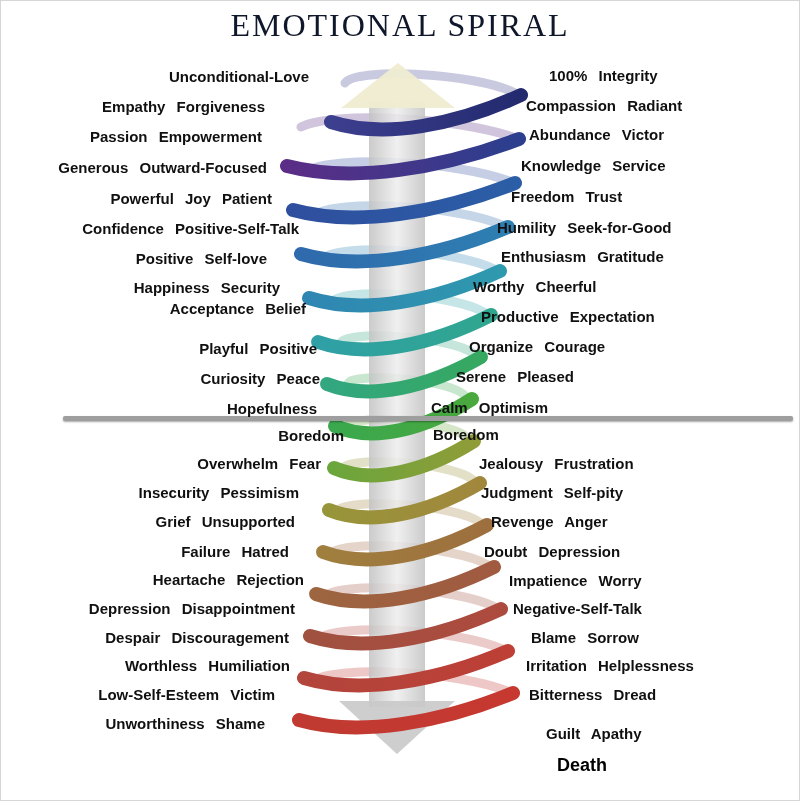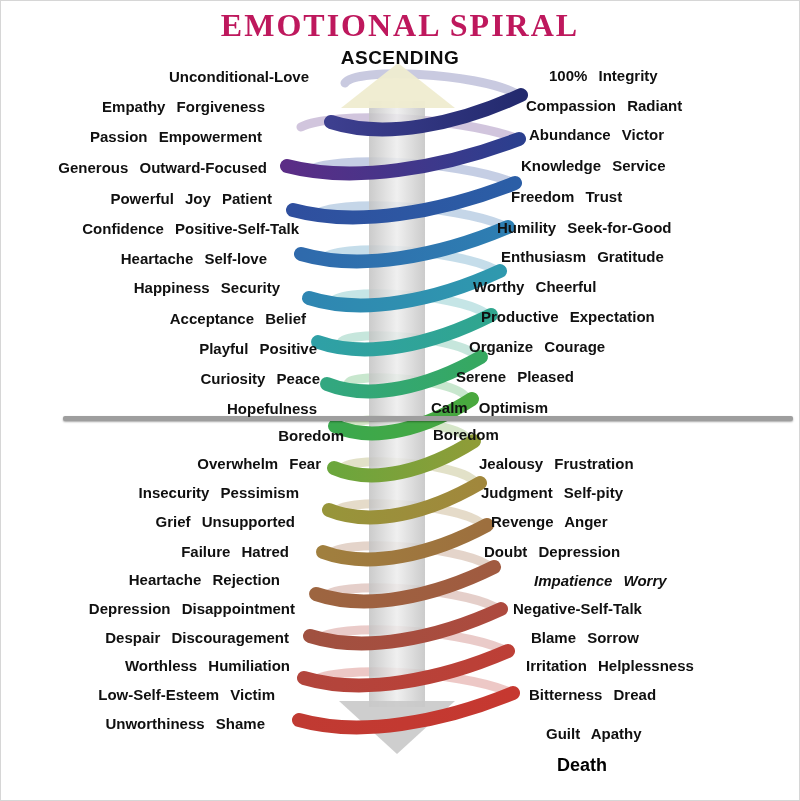--- a/index.html
+++ b/index.html
@@ -4,22 +4,22 @@
 <style>
   html,body{margin:0;padding:0;background:#fff;}
   #canvas{
     position:relative;width:800px;height:801px;background:#ffffff;
     border:1px solid #d6d6d6;box-sizing:border-box;overflow:hidden;
     font-family:"Liberation Sans", sans-serif;
   }
   #spiral-svg{position:absolute;left:0;top:0;width:800px;height:801px;}
   .page-title{
     position:absolute;top:6px;left:0;width:100%;text-align:center;
-    font-family:"Liberation Serif", serif;font-weight:700;font-size:32px;
-    letter-spacing:2px;color:#be185d;
+    font-family:"Liberation Serif", serif;font-weight:400;font-size:32px;
+    letter-spacing:2px;color:#0f172a;
   }
   .axis-label{
     position:absolute;left:0;width:100%;text-align:center;
     font-weight:700;font-size:19px;color:#0d0d0d;letter-spacing:0.5px;
   }
   .axis-label.top{top:46px;}
   .axis-label.bottom{top:764px;}
   .emo{
     position:absolute;font-weight:700;font-size:15px;color:#101010;
     white-space:nowrap;word-spacing:7px;line-height:21px;
@@ -139,42 +139,41 @@
         <path d="M 328 509 C 370.28 526, 427.66 512, 479 482" stroke="url(#cg9)" stroke-width="14" fill="none" stroke-linecap="round"></path>
         <path d="M 322 551 C 367.92 568, 430.24 554, 486 524" stroke="url(#cg10)" stroke-width="14" fill="none" stroke-linecap="round"></path>
         <path d="M 315 593 C 364.84000000000003 610, 432.48 596, 493 566" stroke="url(#cg11)" stroke-width="14" fill="none" stroke-linecap="round"></path>
         <path d="M 309 635 C 362.48 652, 435.06 638, 500 608" stroke="url(#cg12)" stroke-width="14" fill="none" stroke-linecap="round"></path>
         <path d="M 303 677 C 360.12 694, 437.64 680, 507 650" stroke="url(#cg13)" stroke-width="14" fill="none" stroke-linecap="round"></path>
         <path d="M 298 719 C 357.92 736, 439.24 722, 512 692" stroke="url(#cg14)" stroke-width="14" fill="none" stroke-linecap="round"></path>
       </g>
     </svg>
 
   <div class="page-title">EMOTIONAL SPIRAL</div>
-  <div class="axis-label top">ASCENDING</div>
 
   <div id="divider" style="background: rgb(158, 158, 158);"></div>
   <div id="labels">
       <div class="emo" style="right: 490px; top: 65px;">Unconditional-Love</div>
       <div class="emo" style="right: 534px; top: 95px;">Empathy Forgiveness</div>
       <div class="emo" style="right: 537px; top: 125px;">Passion Empowerment</div>
       <div class="emo" style="right: 532px; top: 156px;">Generous Outward-Focused</div>
       <div class="emo" style="right: 527px; top: 187px;">Powerful Joy Patient</div>
       <div class="emo" style="right: 500px; top: 217px;">Confidence Positive-Self-Talk</div>
-      <div class="emo" style="right: 532px; top: 247px;">Heartache Self-love</div>
+      <div class="emo" style="right: 532px; top: 247px;">Positive Self-love</div>
       <div class="emo" style="right: 519px; top: 276px;">Happiness Security</div>
-      <div class="emo" style="right: 493px; top: 307px;">Acceptance Belief</div>
+      <div class="emo" style="right: 493px; top: 297px;">Acceptance Belief</div>
       <div class="emo" style="right: 482px; top: 337px;">Playful Positive</div>
       <div class="emo" style="right: 479px; top: 367px;">Curiosity Peace</div>
       <div class="emo" style="right: 482px; top: 397px;">Hopefulness</div>
       <div class="emo" style="right: 455px; top: 424px;">Boredom</div>
       <div class="emo" style="right: 478px; top: 452px;">Overwhelm Fear</div>
       <div class="emo" style="right: 500px; top: 481px; padding-left: 7px;">Insecurity Pessimism</div>
       <div class="emo" style="right: 504px; top: 510px;">Grief Unsupported</div>
       <div class="emo" style="right: 510px; top: 540px;">Failure Hatred</div>
-      <div class="emo" style="right: 519px; top: 568px;">Heartache Rejection</div>
+      <div class="emo" style="right: 495px; top: 568px;">Heartache Rejection</div>
       <div class="emo" style="right: 504px; top: 597px;">Depression Disappointment</div>
       <div class="emo" style="right: 510px; top: 626px;">Despair Discouragement</div>
       <div class="emo" style="right: 509px; top: 654px;">Worthless Humiliation</div>
       <div class="emo" style="right: 524px; top: 683px;">Low-Self-Esteem Victim</div>
       <div class="emo" style="right: 534px; top: 712px;">Unworthiness Shame</div>
       <div class="emo" style="left: 548px; top: 64px;">100% Integrity</div>
       <div class="emo" style="left: 525px; top: 94px;">Compassion Radiant</div>
       <div class="emo" style="left: 528px; top: 123px;">Abundance Victor</div>
       <div class="emo" style="left: 520px; top: 154px;">Knowledge Service</div>
       <div class="emo" style="left: 510px; top: 185px;">Freedom Trust</div>
@@ -183,21 +182,21 @@
       <div class="emo" style="left: 472px; top: 275px;">Worthy Cheerful</div>
       <div class="emo" style="left: 480px; top: 305px;">Productive Expectation</div>
       <div class="emo" style="left: 468px; top: 335px;">Organize Courage</div>
       <div class="emo" style="left: 455px; top: 365px;">Serene Pleased</div>
       <div class="emo" style="left: 430px; top: 396px;">Calm Optimism</div>
       <div class="emo" style="left: 432px; top: 423px;">Boredom</div>
       <div class="emo" style="left: 478px; top: 452px;">Jealousy Frustration</div>
       <div class="emo" style="left: 480px; top: 481px;">Judgment Self-pity</div>
       <div class="emo" style="left: 490px; top: 510px;">Revenge Anger</div>
       <div class="emo" style="left: 483px; top: 540px;">Doubt Depression</div>
-      <div class="emo" style="left: 533px; top: 569px; font-style: italic;">Impatience Worry</div>
+      <div class="emo" style="left: 508px; top: 569px;">Impatience Worry</div>
       <div class="emo" style="left: 512px; top: 597px;">Negative-Self-Talk</div>
       <div class="emo" style="left: 530px; top: 626px;">Blame Sorrow</div>
       <div class="emo" style="left: 525px; top: 654px;">Irritation Helplessness</div>
       <div class="emo" style="left: 528px; top: 683px;">Bitterness Dread</div>
       <div class="emo" style="left: 545px; top: 722px;">Guilt Apathy</div>
     </div>
 
   <div class="footer-label" style="left:556px;">Death</div>
 </div>
 

